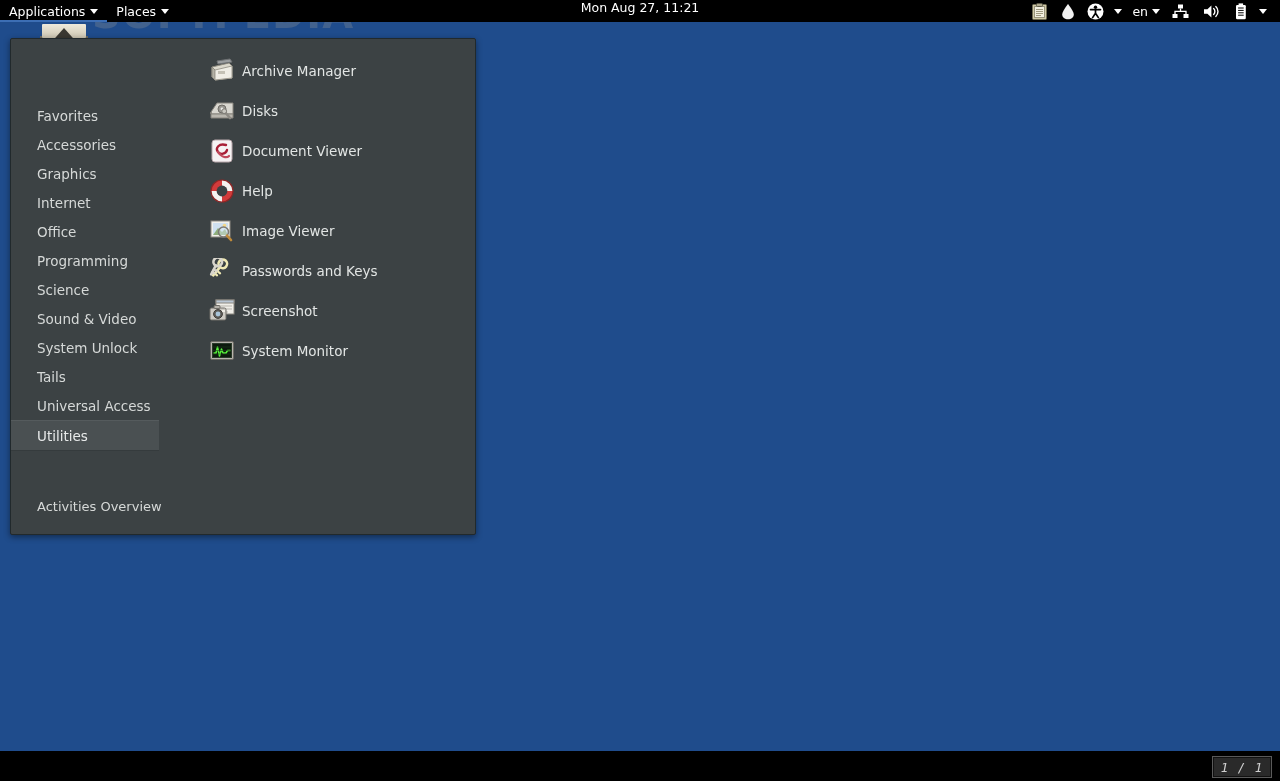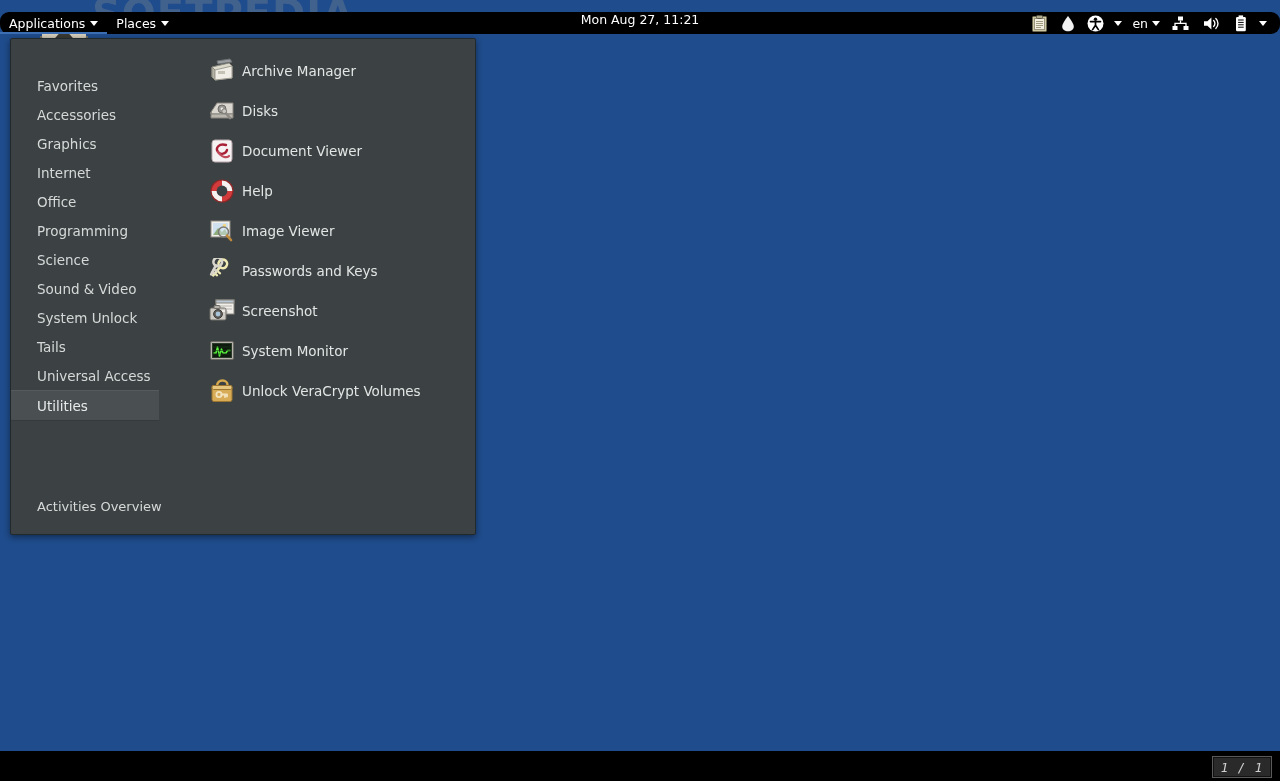--- a/index.html
+++ b/index.html
@@ -62,27 +62,26 @@
     letter-spacing: 1px;
     color: rgba(150,150,150,0.30);
     white-space: nowrap;
     pointer-events: none;
     font-family: "DejaVu Sans", "Liberation Sans", sans-serif;
   }
 
   
   #top-panel {
     position: absolute;
-    left: 0; top: 12px;
+    left: 0; top: 0;
     width: 1280px; height: 22px;
     background: #000000;
     color: #ffffff;
     font-size: 12.5px;
     z-index: 40;
-    border-radius: 9px;
   }
   .panel-left {
     position: absolute;
     left: 0; top: 0; height: 22px;
     display: flex; align-items: center;
   }
   .panel-btn {
     display: flex; align-items: center;
     gap: 5px;
     height: 22px;
@@ -139,20 +138,21 @@
   }
   #menu-body {
     display: flex;
     flex: 1;
     min-height: 0;
   }
   #categories {
     width: 148px;
     padding-top: 32px;
     flex-shrink: 0;
+    margin-top: 30px;
   }
   .cat-item {
     height: 29px;
     display: flex;
     align-items: center;
     padding-left: 26px;
     font-size: 13.5px;
     color: #d6d9d8;
   }
   .cat-item.selected {
@@ -483,32 +483,20 @@
               <g stroke="#1d3a1d" stroke-width="0.6">
                 <line x1="3.5" y1="9" x2="22.5" y2="9"></line>
                 <line x1="3.5" y1="12.5" x2="22.5" y2="12.5"></line>
                 <line x1="3.5" y1="16" x2="22.5" y2="16"></line>
               </g>
             </svg>
           </span>
           <span class="app-label">System Monitor</span>
         </div>
 
-        <div class="app-item">
-          <span class="app-icon">
-            <svg class="ic" viewBox="0 0 26 26">
-              <path d="M8 8 C8 4.5 10.5 2.5 13.5 2.5 C16.5 2.5 18.5 4.5 18.5 7" stroke="#d7a94e" stroke-width="2.4" fill="none" stroke-linecap="round"></path>
-              <rect x="3" y="7.5" width="20" height="16" rx="2" fill="#d8ab57" stroke="#9c7630" stroke-width="1"></rect>
-              <rect x="3" y="7.5" width="20" height="4" rx="1.5" fill="#e7c680" stroke="#9c7630" stroke-width="1"></rect>
-              <circle cx="10" cy="16.5" r="2.6" fill="none" stroke="#f3e3bd" stroke-width="1.8"></circle>
-              <path d="M12.4 16.5 L18 16.5 M16 16.5 L16 19 M18 16.5 L18 18.6" stroke="#f3e3bd" stroke-width="1.8" fill="none" stroke-linecap="round"></path>
-            </svg>
-          </span>
-          <span class="app-label">Unlock VeraCrypt Volumes</span>
-        </div>
 
       </div>
     </div>
 
     <div id="menu-footer">
       <span>Activities Overview</span>
     </div>
   </div>
 
   <div id="bottom-bar">

